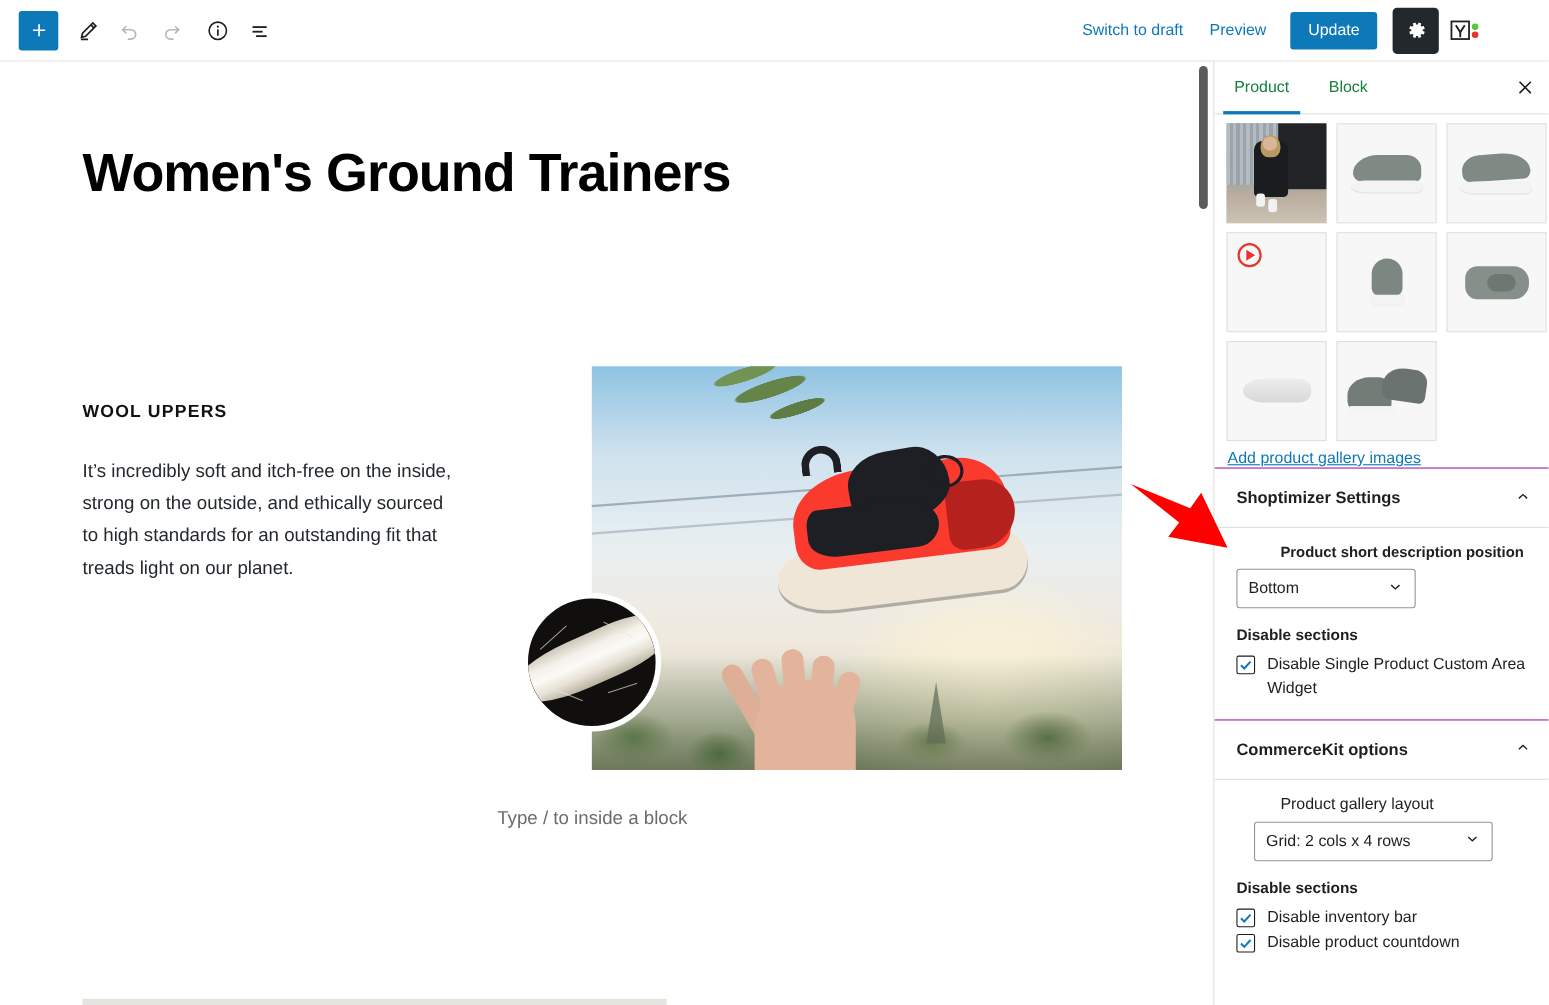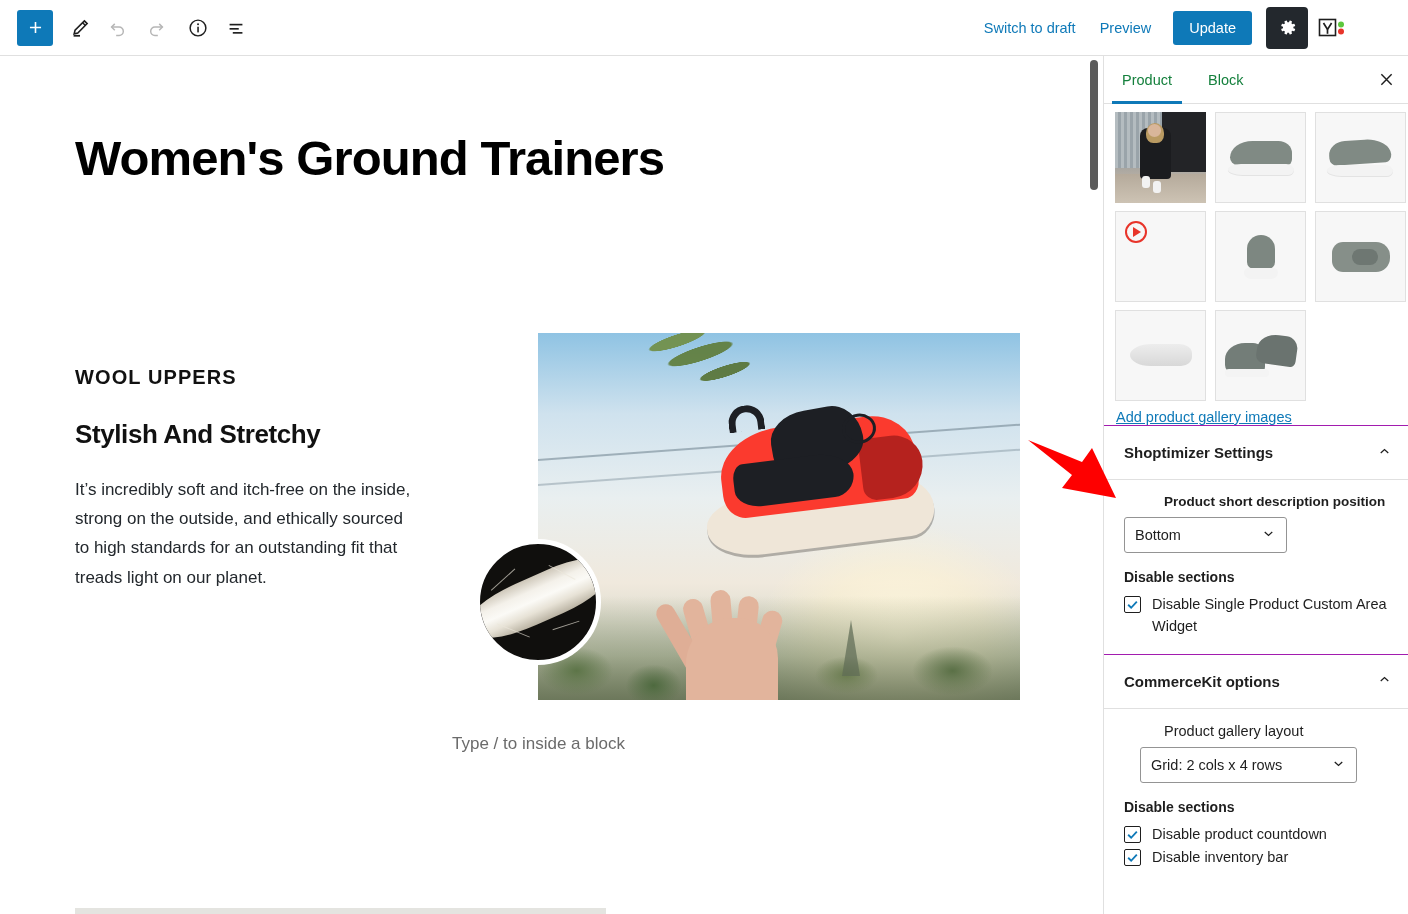--- a/index.html
+++ b/index.html
@@ -73,21 +73,21 @@
     background: #fff; overflow: hidden;
   }
   .post-title {
     position: absolute; left: 75px; top: 76px;
     font-size: 49px; font-weight: bold; color: #000;
     letter-spacing: -0.9px; line-height: 1.1;
     font-family: "Liberation Sans", sans-serif;
   }
   .col-text { position: absolute; left: 75px; top: 310px; width: 345px; }
   .eyebrow {
-    font-size: 20px; font-weight: bold; letter-spacing: 1.1px;
+    font-size: 16px; font-weight: bold; letter-spacing: 1.1px;
     color: #111; text-transform: uppercase; margin-bottom: 30px;
   }
   .sub-head {
     font-size: 26px; font-weight: bold; color: #111;
     letter-spacing: -0.4px; margin-bottom: 25px;
   }
   .body-copy {
     font-size: 17px; line-height: 1.72; color: #23282d;
   }
 
@@ -464,21 +464,20 @@
       </button>
     </div>
   </div>
 
   <div class="canvas">
 
     <h1 class="post-title">Women's Ground Trainers</h1>
 
     <div class="col-text">
       <div class="eyebrow">WOOL UPPERS</div>
-      <div class="sub-head">Stylish And Stretchy</div>
       <p class="body-copy">It’s incredibly soft and itch-free on the inside, strong on the outside, and ethically sourced to high standards for an outstanding fit that treads light on our planet.</p>
     </div>
 
     <div class="hero">
       <div class="sky-glow"></div>
       <div class="palm"></div>
       <div class="wire w1"></div>
       <div class="wire w2"></div>
       <div class="treeline"></div>
       <div class="spire"></div>
@@ -632,29 +631,29 @@
             </svg>
           </span>
         </div>
         <div class="section-label">Disable sections</div>
         <div class="cbrow">
           <span class="cbox">
             <svg width="13" height="13" viewBox="0 0 24 24">
               <path d="M4 12.5l5.5 5.5L20 6.5" fill="none" stroke="#0e79b8" stroke-width="3.4"></path>
             </svg>
           </span>
-          <span class="cblabel">Disable product countdown</span>
+          <span class="cblabel">Disable inventory bar</span>
         </div>
         <div class="cbrow">
           <span class="cbox">
             <svg width="13" height="13" viewBox="0 0 24 24">
               <path d="M4 12.5l5.5 5.5L20 6.5" fill="none" stroke="#0e79b8" stroke-width="3.4"></path>
             </svg>
           </span>
-          <span class="cblabel">Disable inventory bar</span>
+          <span class="cblabel">Disable product countdown</span>
         </div>
       </div>
     </div>
   </div>
 
   <svg class="red-arrow" viewBox="0 0 100 76">
     <path d="M6 8 L60 30 L70 16 L94 66 L40 56 L50 43 Z" fill="#fe0000"></path>
   </svg>
 
 </div>

